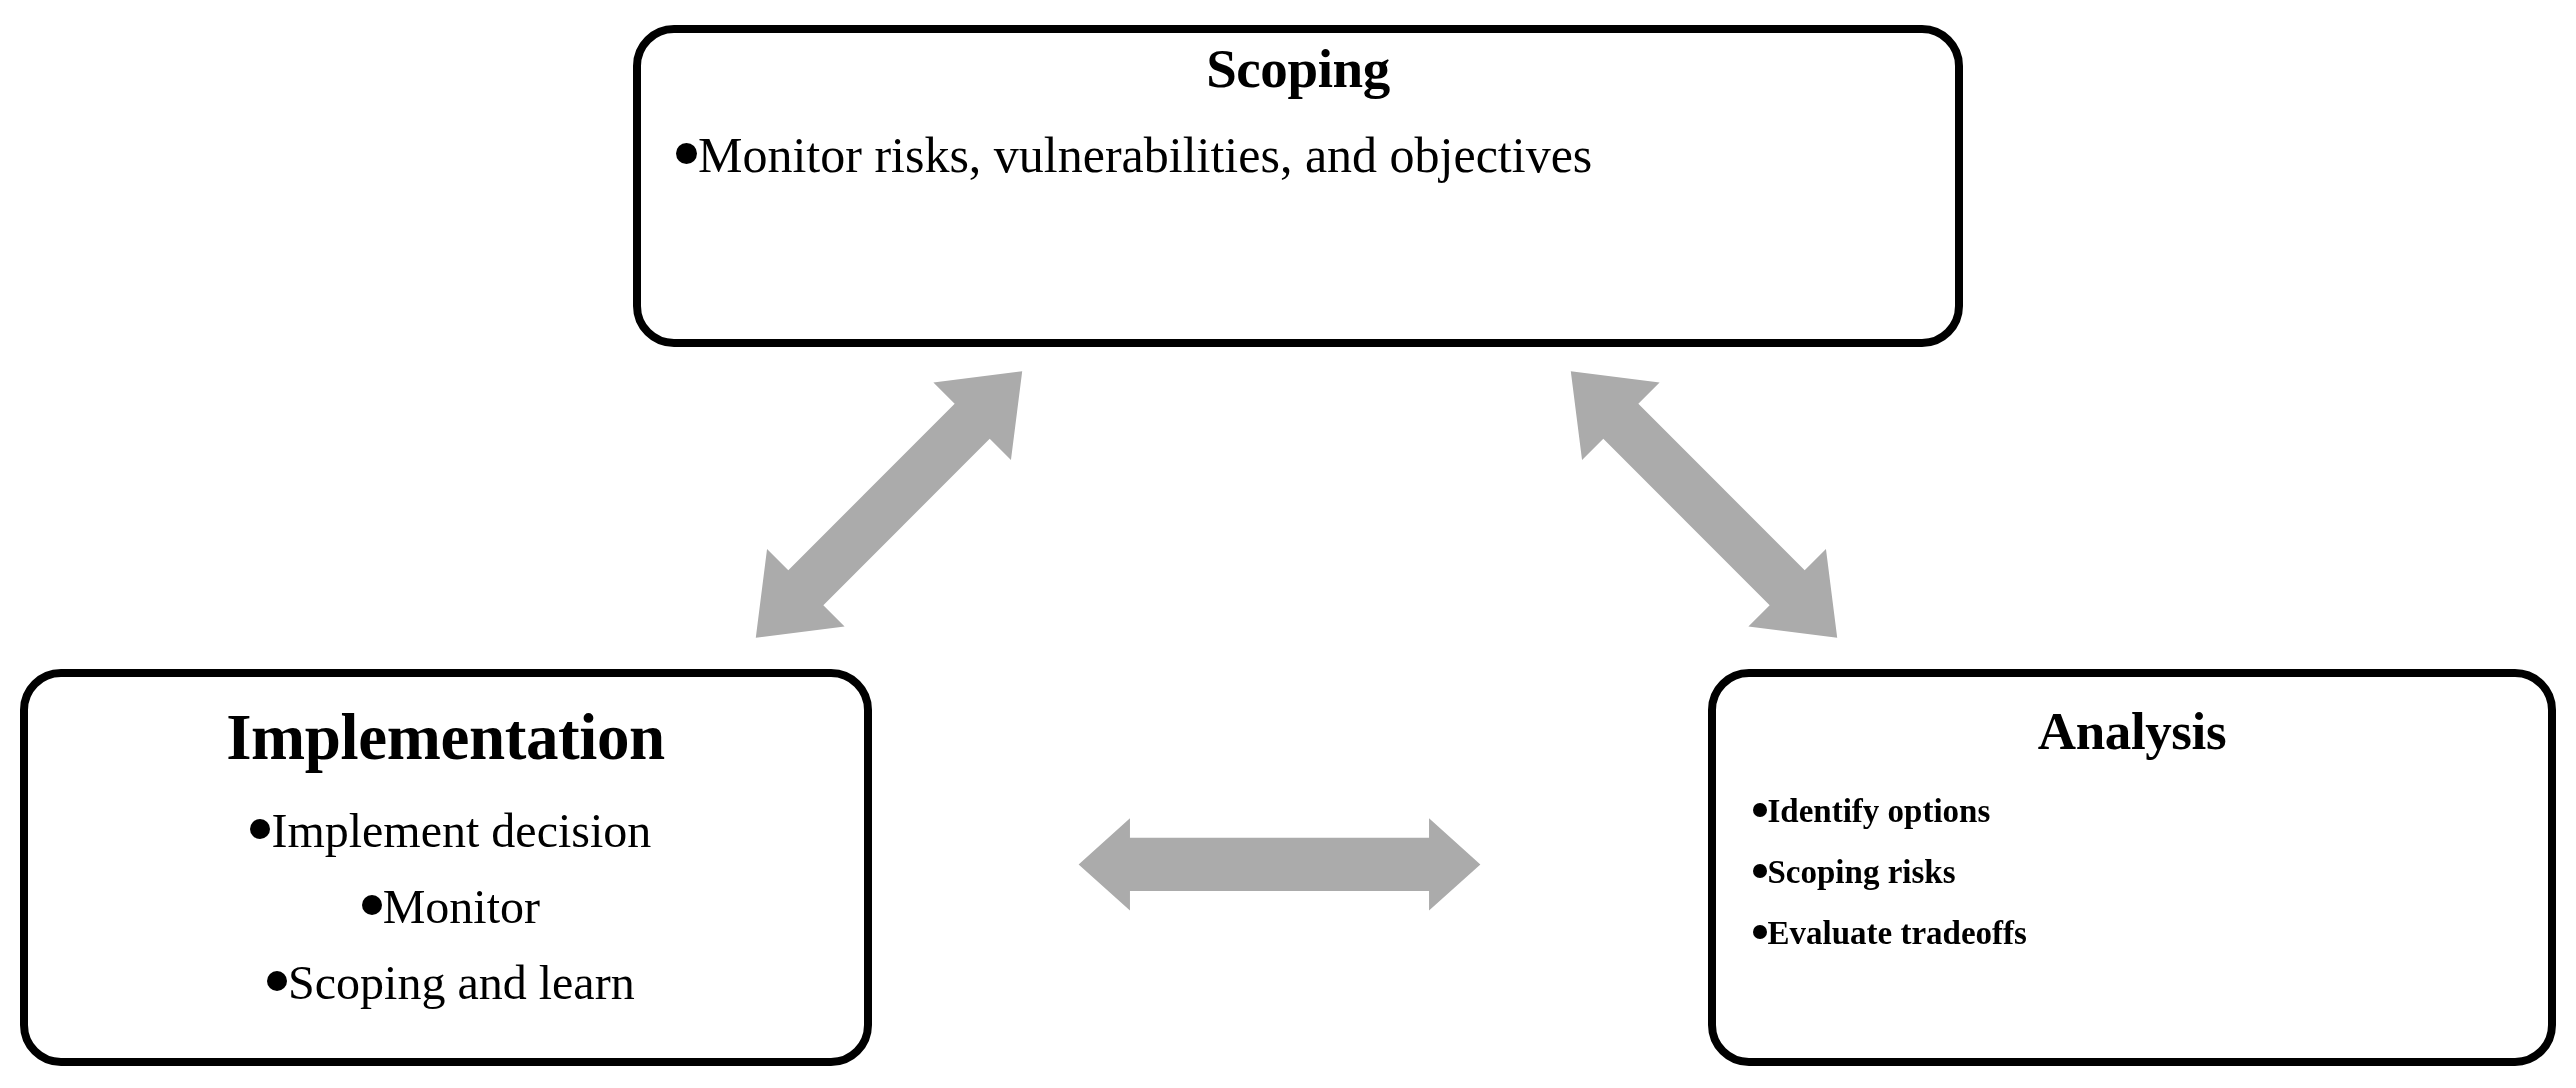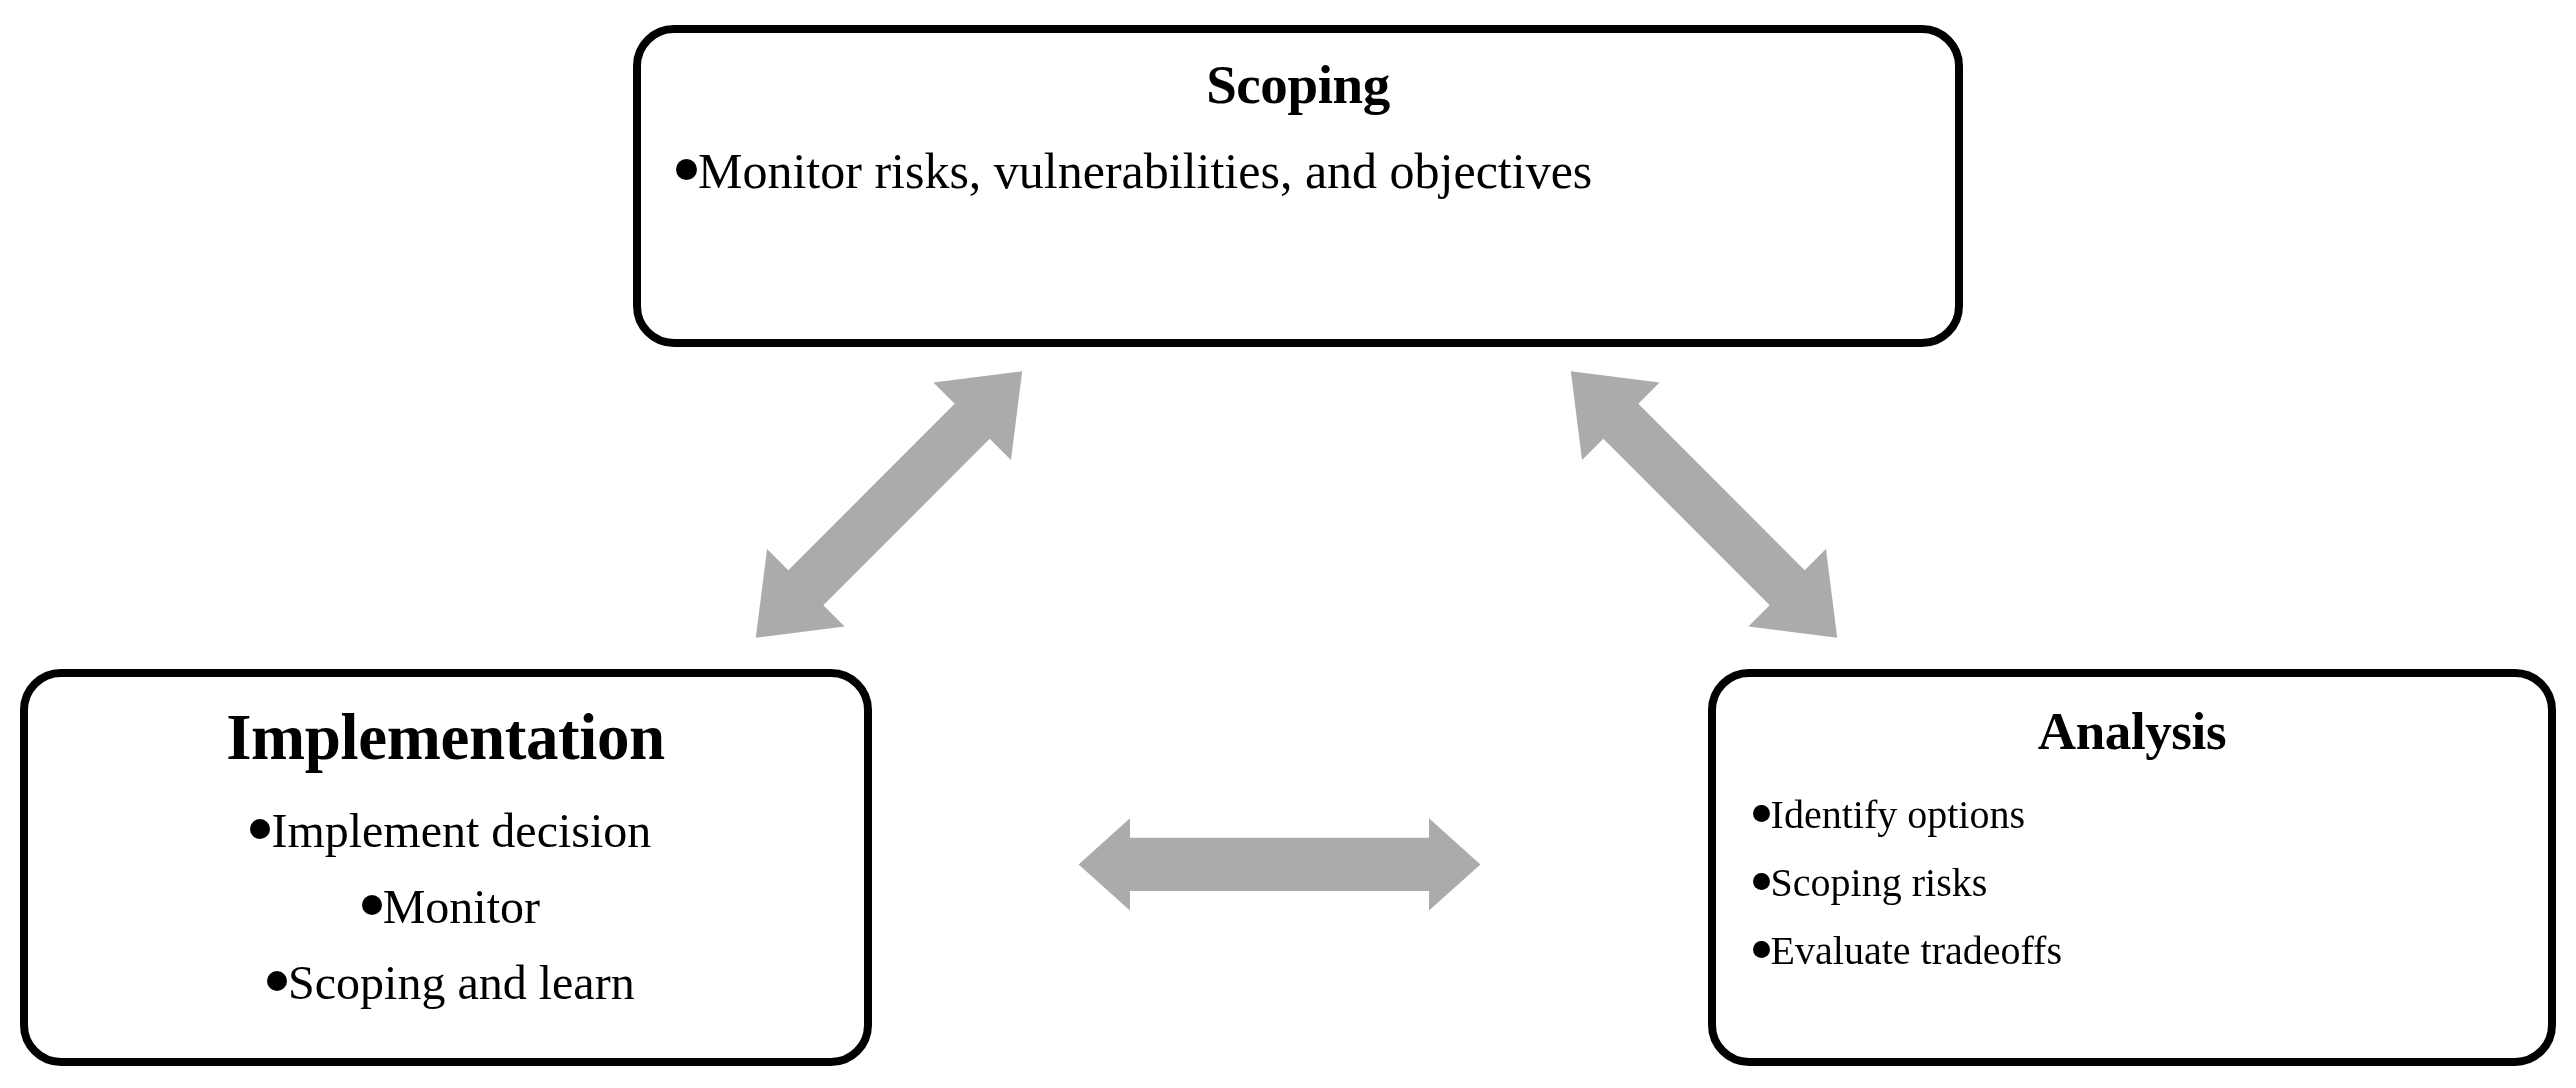--- a/index.html
+++ b/index.html
@@ -60,21 +60,21 @@
   
   #box-scoping {
     left: 633px;
     top: 25px;
     width: 1330px;
     height: 322px;
   }
   #box-scoping .node-title {
     font-size: 55px;
     line-height: 1;
-    margin-top: 24px;
+    margin-top: 8px;
   }
   #box-scoping .bullet-list {
     margin-top: 34px;
     margin-left: 35px;
   }
   #box-scoping .bullet-item {
     font-size: 50px;
     line-height: 1;
     margin-bottom: 30px;
   }
@@ -112,23 +112,24 @@
   #box-analysis .node-title {
     font-size: 53px;
     line-height: 1;
     margin-top: 28px;
   }
   #box-analysis .bullet-list {
     margin-top: 37px;
     margin-left: 37px;
   }
   #box-analysis .bullet-item {
-    font-size: 40px;
+    font-size: 33px;
     line-height: 1;
     margin-bottom: 28px;
+    font-weight: bold;
   }
 
   
   .arrow-svg {
     position: absolute;
     overflow: visible;
   }
   #arrow-left-diagonal  { left: 690px;  top: 345px; }
   #arrow-right-diagonal { left: 1505px; top: 345px; }
   #arrow-horizontal     { left: 1045px; top: 797px; }

